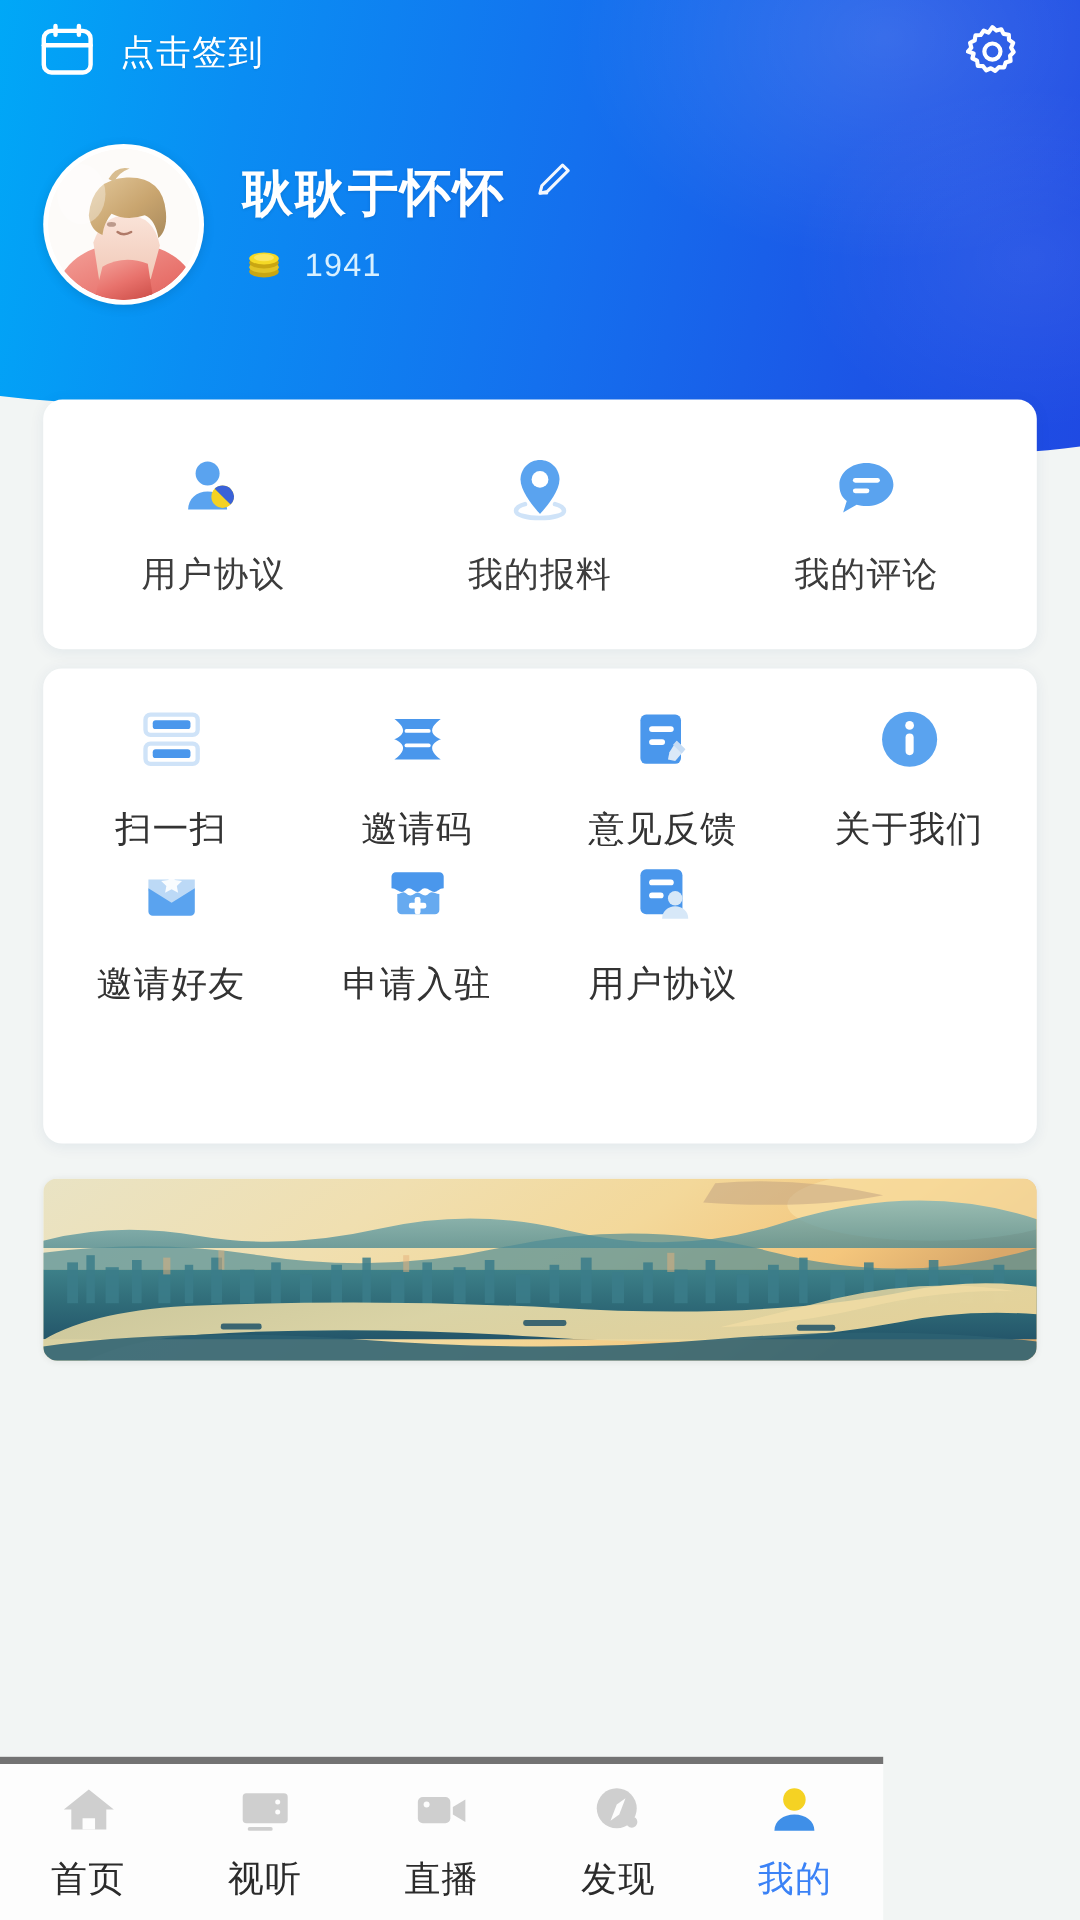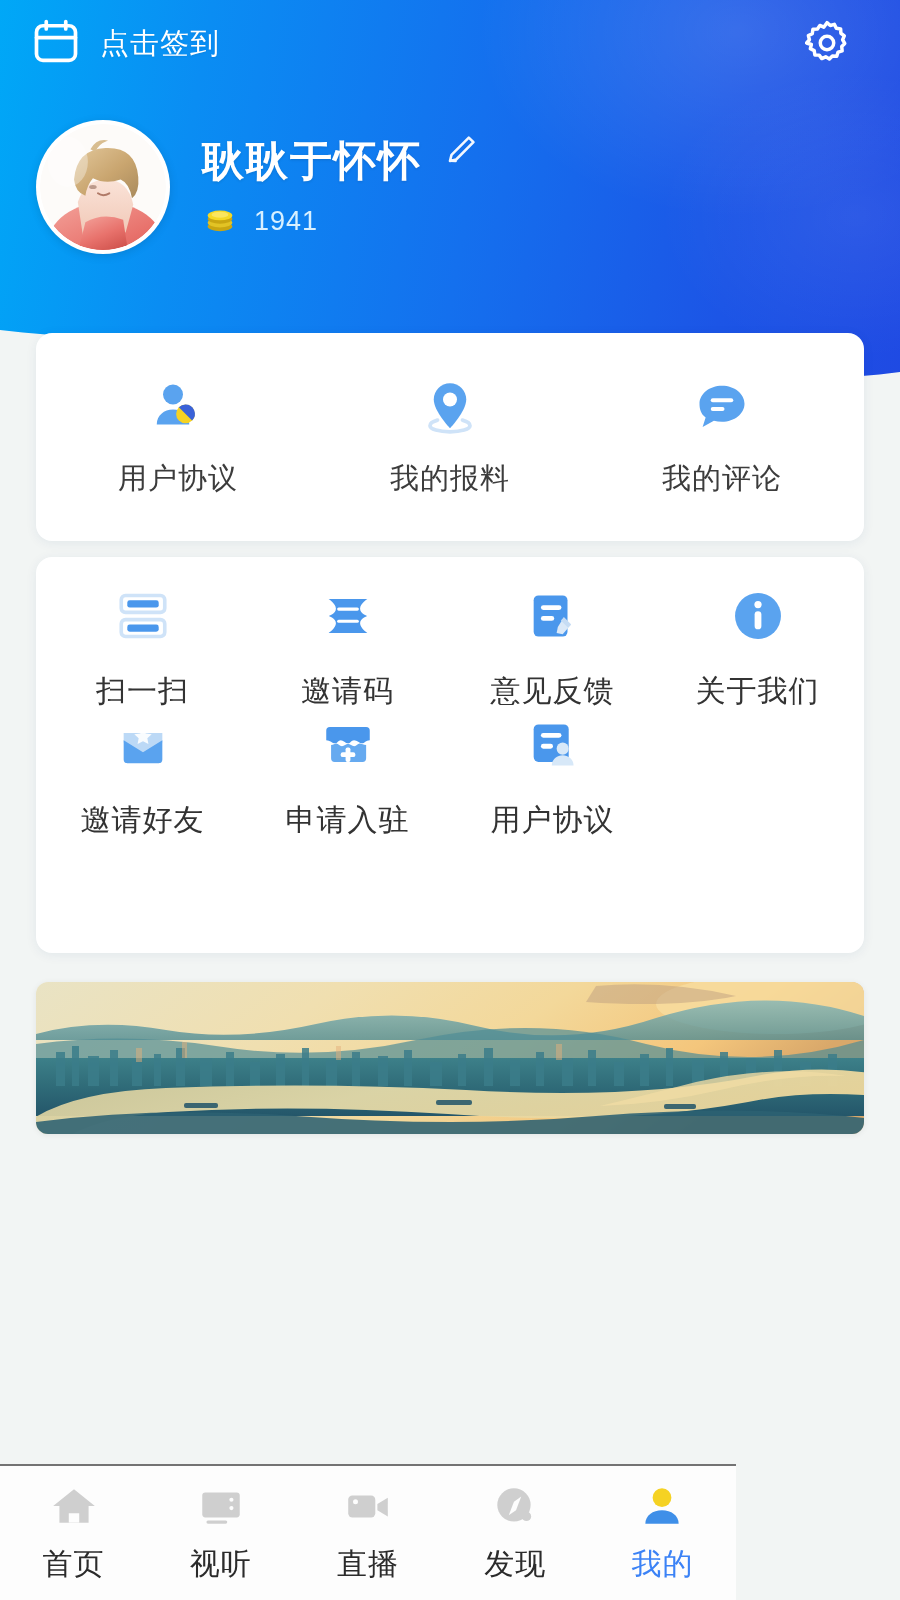--- a/index.html
+++ b/index.html
@@ -94,21 +94,21 @@
   #banner {
     position:absolute; left:36px; top:982px; width:828px; height:152px;
     border-radius:12px; overflow:hidden; z-index:3;
     box-shadow:0 1px 6px rgba(0,0,0,0.07);
   }
   #banner svg { display:block; width:100%; height:100%; }
 
   
   .tabbar {
     position:absolute; left:0; bottom:0; width:736px; height:136px;
-    background:#fdfdfd; border-top:2px solid #737373;
+    background:#fdfdfd; border-top:6px solid #737373;
     display:flex; align-items:center; z-index:10;
   }
   .tab {
     flex:1 1 0; display:flex; flex-direction:column; align-items:center;
     justify-content:center; gap:12px; cursor:pointer; height:100%;
   }
   .tab .ticon { height:50px; display:flex; align-items:center; justify-content:center; }
   .tab .tlabel { font-size:30px; color:#2b2b2b; letter-spacing:1px; }
   .tab.active .tlabel { color:#3b82f6; }
 </style>

